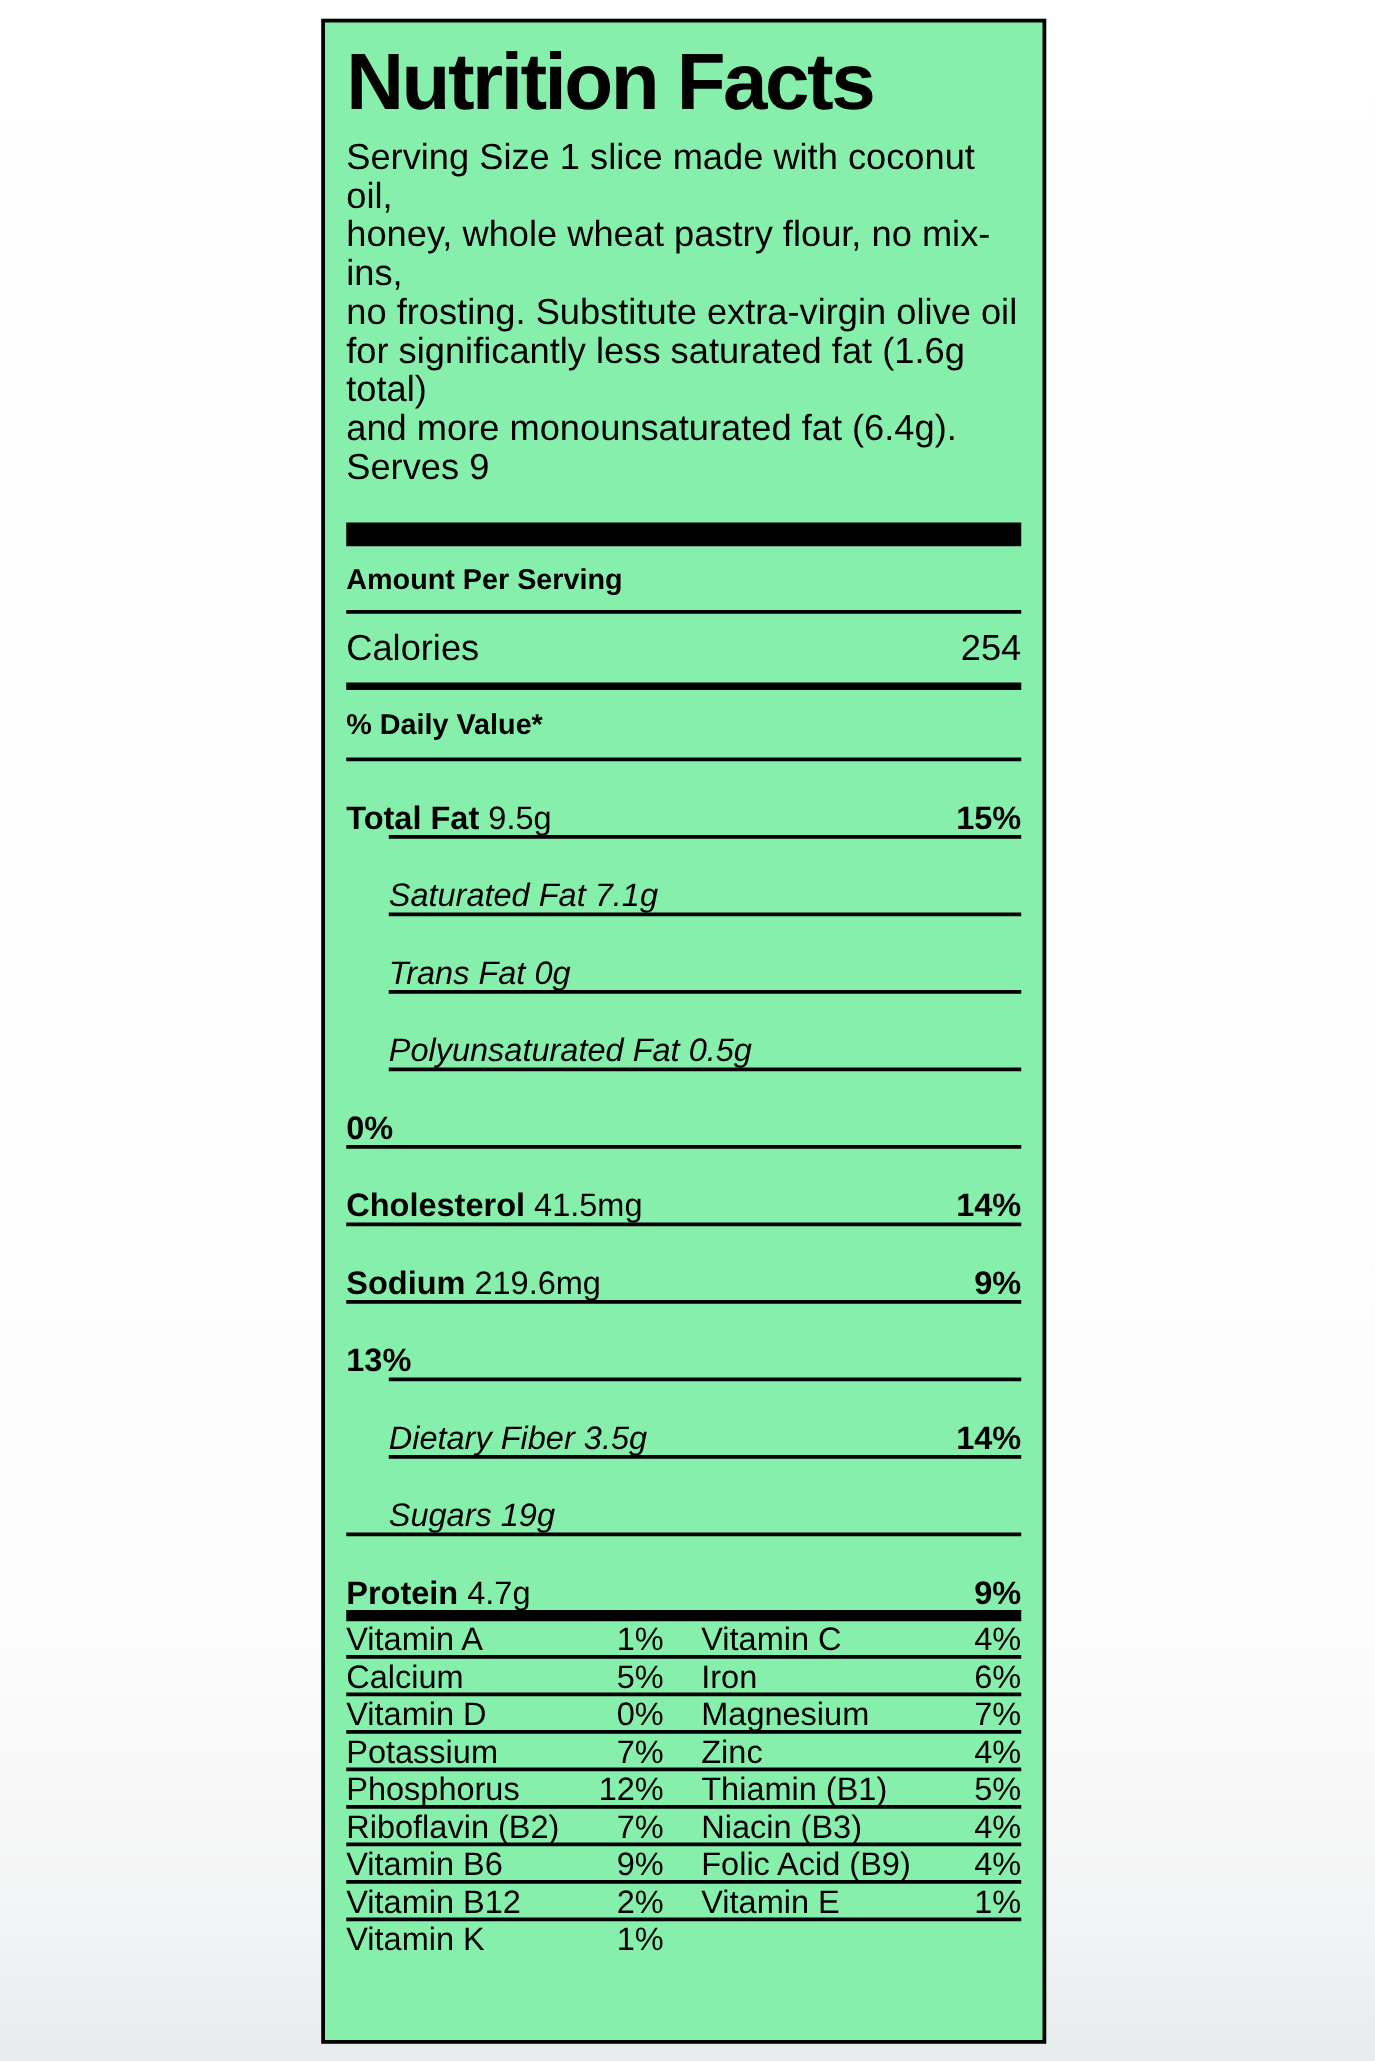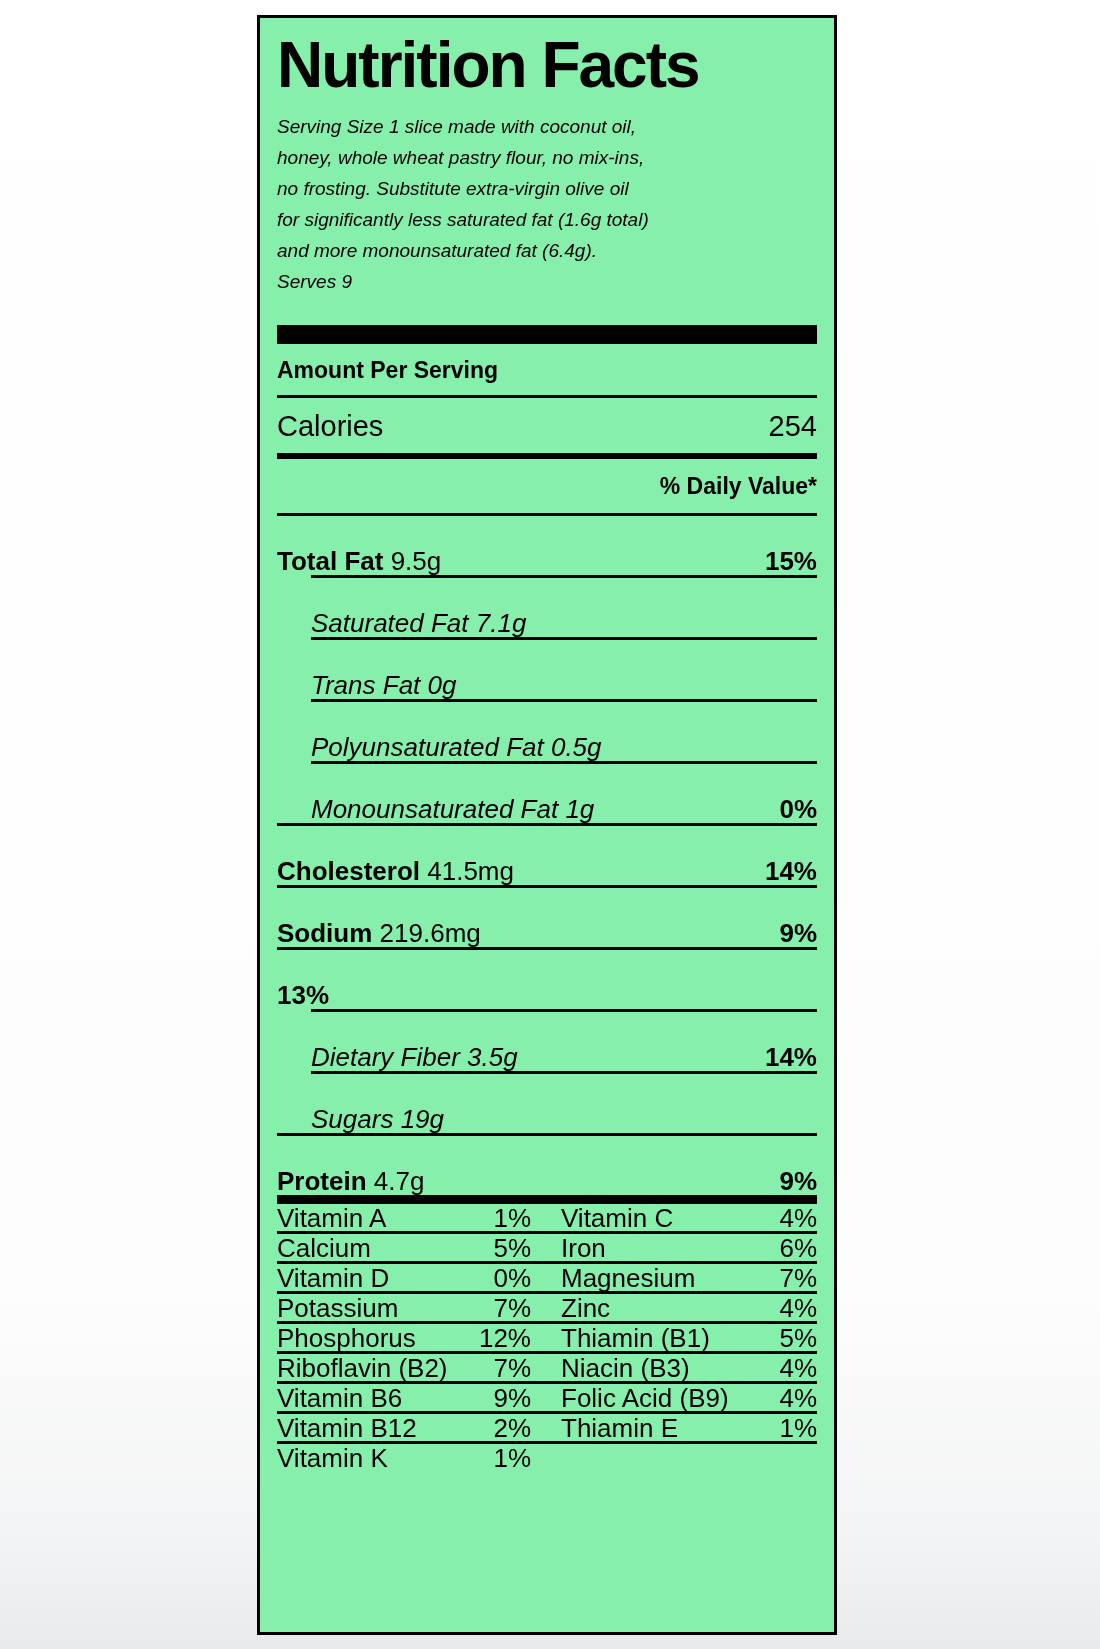--- a/index.html
+++ b/index.html
@@ -29,23 +29,22 @@
   .nf-title {
     font-size: 64px;
     font-weight: bold;
     letter-spacing: -2px;
     line-height: 66px;
     margin: 14px 0 0 0;
     white-space: nowrap;
   }
   .nf-serving {
     margin-top: 13px;
-    font-size: 19px;
+    font-size: 29px;
     line-height: 31px;
-    font-style: italic;
   }
   .bar-thick {
     height: 19px;
     background: #000;
     margin-top: 28px;
   }
   .aps {
     font-size: 23px;
     line-height: 23px;
     font-weight: bold;
@@ -65,21 +64,20 @@
   .calories-row {
     display: flex;
     justify-content: space-between;
     align-items: baseline;
     font-size: 29px;
     line-height: 33px;
     padding: 12px 0 10px 0;
   }
   .calories-row .c-label { font-weight: normal; }
   .dv-header {
-    text-align: right;
     font-size: 23px;
     line-height: 23px;
     font-weight: bold;
     padding: 16px 0 15px 0;
   }
   .n-row {
     height: 59px;
     display: flex;
     justify-content: space-between;
     align-items: flex-end;
@@ -162,21 +160,20 @@
   </div>
 
   <div class="divider indent"></div>
   <div class="n-row sub">
     <span class="n-left"><span class="n-name">Polyunsaturated Fat</span> <span class="n-amount">0.5g</span></span>
     <span class="n-dv"></span>
   </div>
 
   <div class="divider indent"></div>
   <div class="n-row sub">
-    <span class="n-left"><span class="n-name">Monounsaturated Fat</span> <span class="n-amount">1g</span></span>
     <span class="n-dv">0%</span>
   </div>
 
   <div class="divider"></div>
   <div class="n-row">
     <span class="n-left"><span class="n-name">Cholesterol</span> <span class="n-amount">41.5mg</span></span>
     <span class="n-dv">14%</span>
   </div>
 
   <div class="divider"></div>
@@ -293,21 +290,21 @@
     </span>
   </div>
 
   <div class="divider"></div>
   <div class="v-row">
     <span class="v-pair vleft">
       <span>Vitamin B12</span>
       <span>2%</span>
     </span>
     <span class="v-pair vright">
-      <span>Thiamin E</span>
+      <span>Vitamin E</span>
       <span>1%</span>
     </span>
   </div>
 
   <div class="divider"></div>
   <div class="v-row">
     <span class="v-pair vleft">
       <span>Vitamin K</span>
       <span>1%</span>
     </span>

